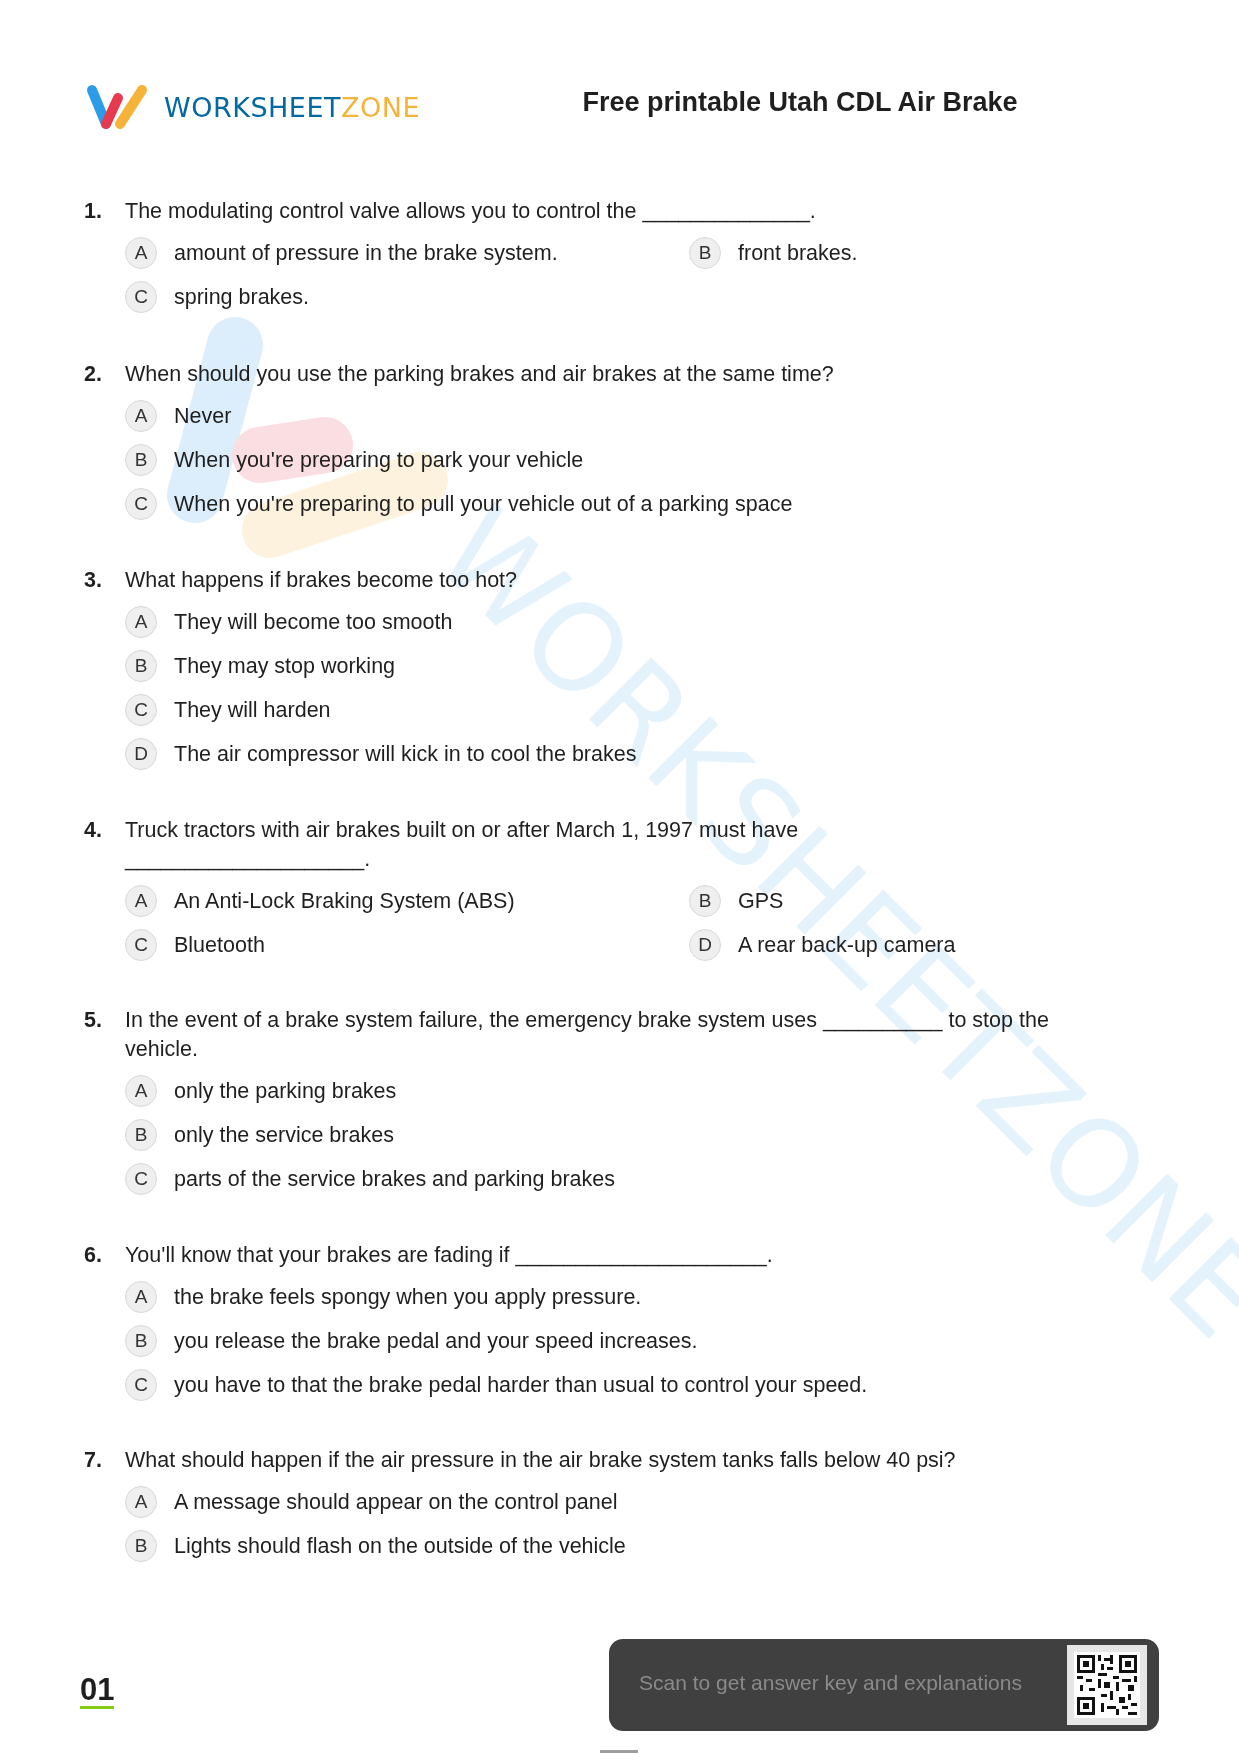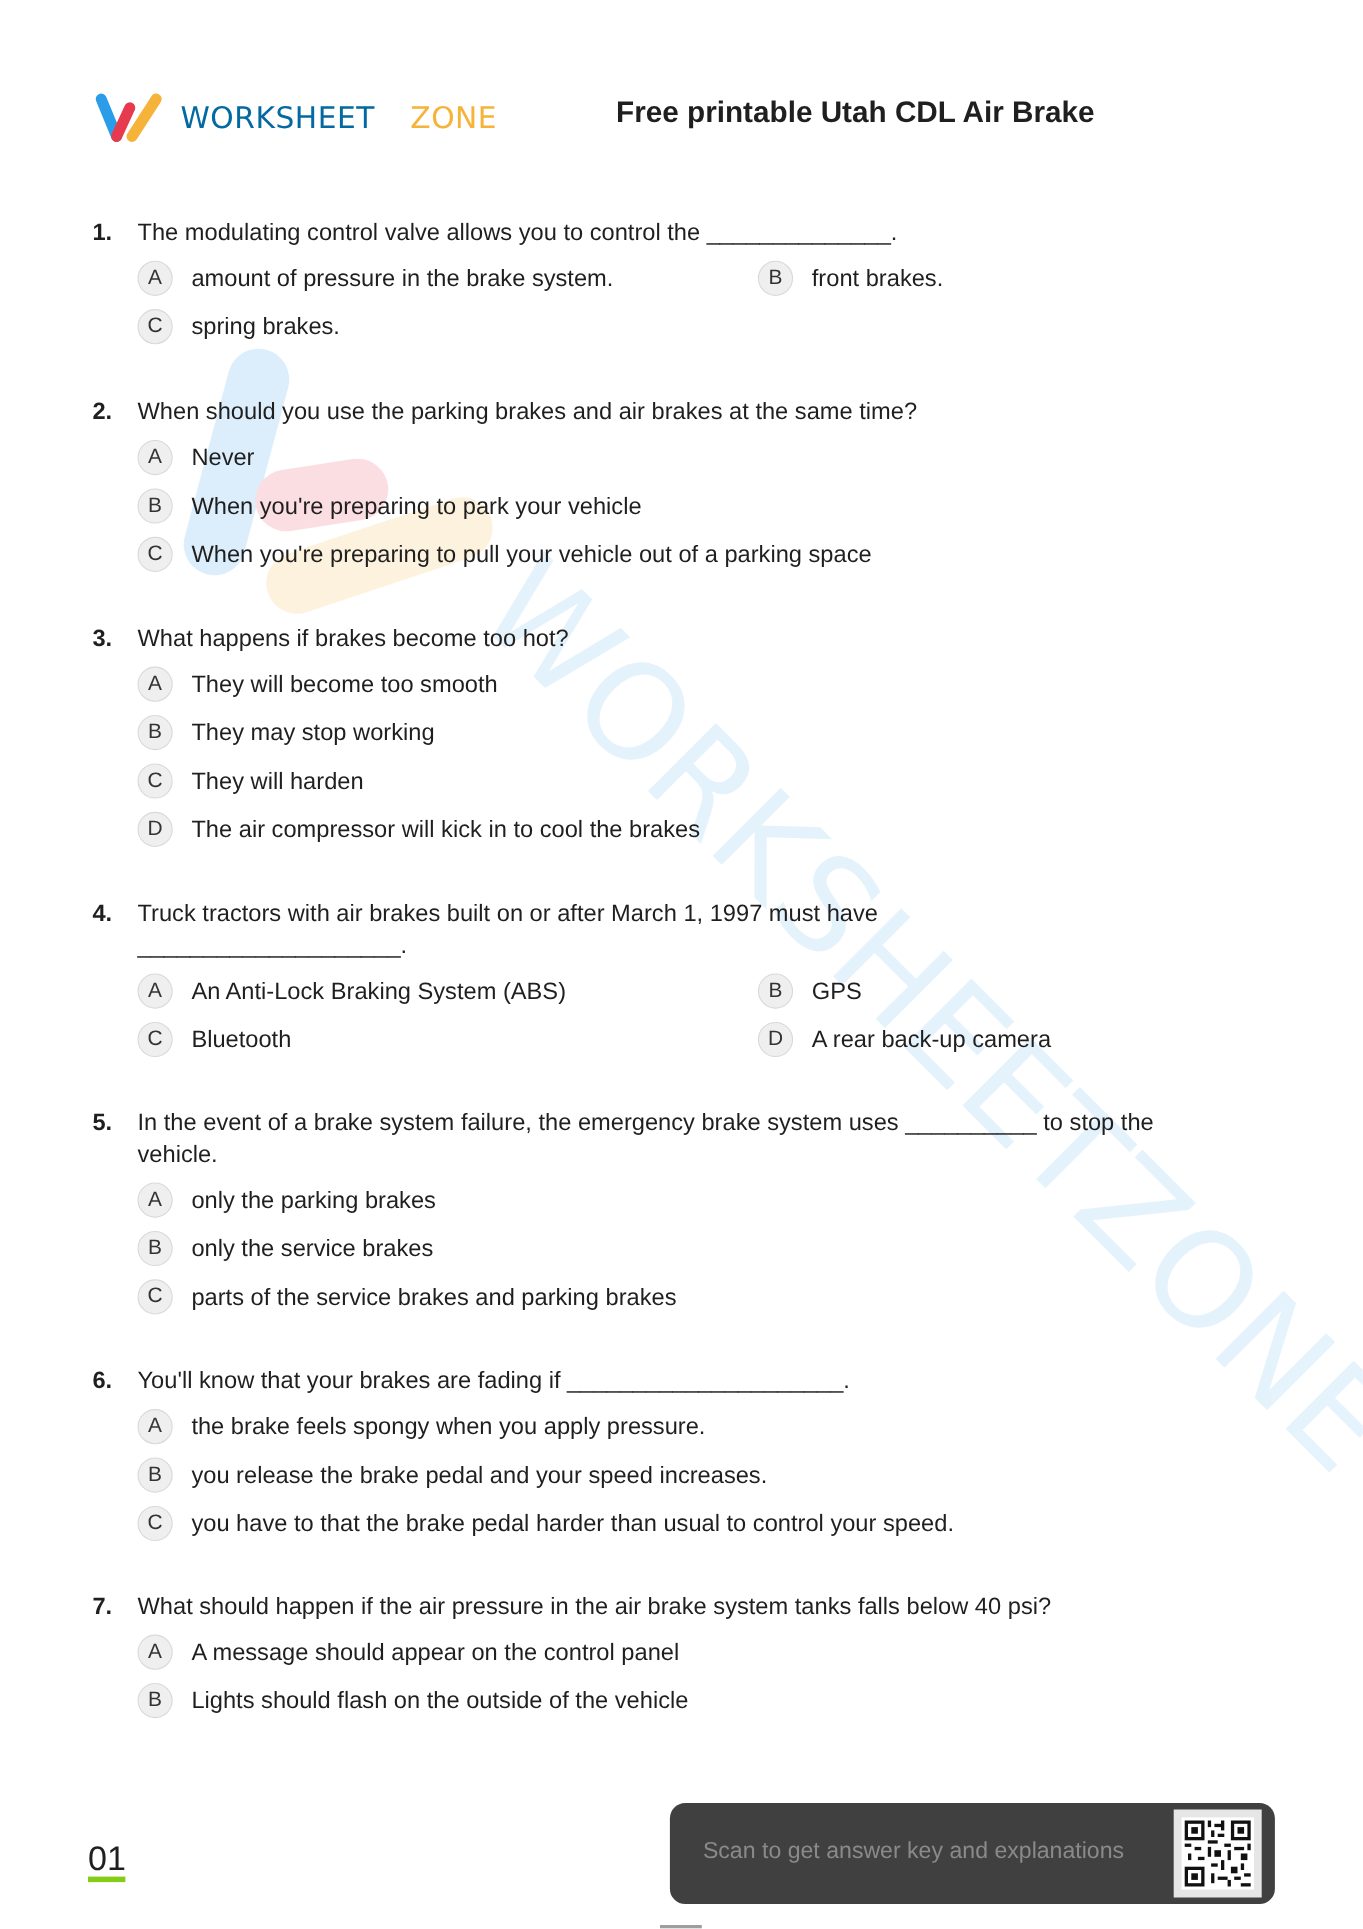--- a/index.html
+++ b/index.html
@@ -5,31 +5,31 @@
     html, body { margin:0; padding:0; }
     body {
       width:1239px; height:1754px; background:#ffffff; position:relative; overflow:hidden;
       font-family: "Liberation Sans", "DejaVu Sans", sans-serif; color:#1f1f1f;
     }
     .watermark { position:absolute; inset:0; pointer-events:none; z-index:0; }
     .logo { position:absolute; left:84px; top:82px; display:flex; align-items:center; z-index:2; }
     .logo svg { width:68px; height:50px; }
     .logo-text { margin-left:12px; font-size:27px; letter-spacing:0.5px; font-family:"DejaVu Sans", sans-serif; }
     .logo-text .w { color:#0369a1;margin-top:48px; }
-    .logo-text .z { color:#f6b33a;margin-left:32px; }
-    .title { position:absolute; left:560px; top:82px; width:480px; font-weight:bold; font-size:27px; line-height:40px; color:#1f1f1f; z-index:2; }
+    .logo-text .z { color:#f6b33a; }
+    .title { position:absolute; left:560px; top:82px; width:480px; text-align:center; font-weight:bold; font-size:27px; line-height:40px; color:#1f1f1f; z-index:2; }
     .question { position:absolute; left:84px; width:1040px; z-index:2; }
     .q-head { display:flex; font-size:21.5px; line-height:29px; }
     .q-num { width:41px; font-weight:bold; flex:none; }
     .q-text { flex:1; }
     .options { margin-left:41px; display:grid; grid-template-columns:1fr; row-gap:10px; margin-top:10px; }
     .options.two { grid-template-columns:564px 1fr; }
     .opt { display:flex; align-items:center; height:34px; font-size:21.5px; }
     .badge { width:30px; height:30px; border-radius:50%; background:#efefef; border:1px solid #d9d9d9; display:flex; align-items:center; justify-content:center; font-size:19px; color:#333; flex:none; margin-right:17px; }
-    .footer-page { position:absolute; left:80px; top:1674px; font-size:31px; font-weight:normal; border-bottom:5px solid #84cc16; line-height:32px; z-index:2; }
+    .footer-page { position:absolute; left:80px; top:1674px; font-size:31px; font-weight:bold; border-bottom:3px solid #84cc16; line-height:32px; z-index:2; }
     .scan-box { position:absolute; left:609px; top:1639px; width:550px; height:92px; background:#404040; border-radius:14px; z-index:2; }
     .scan-text { position:absolute; left:30px; top:32px; font-size:21px; color:#8a8a8a; }
     .qr { position:absolute; right:12px; top:6px; width:80px; height:80px; background:#e6e6e6; display:flex; align-items:center; justify-content:center; }
     .bottom-line { position:absolute; left:600px; top:1750px; width:38px; height:3px; background:#9e9e9e; }
   </style>
 </head>
 <body>
 
 <svg class="watermark" width="1239" height="1754">
   <g opacity="0.16">

